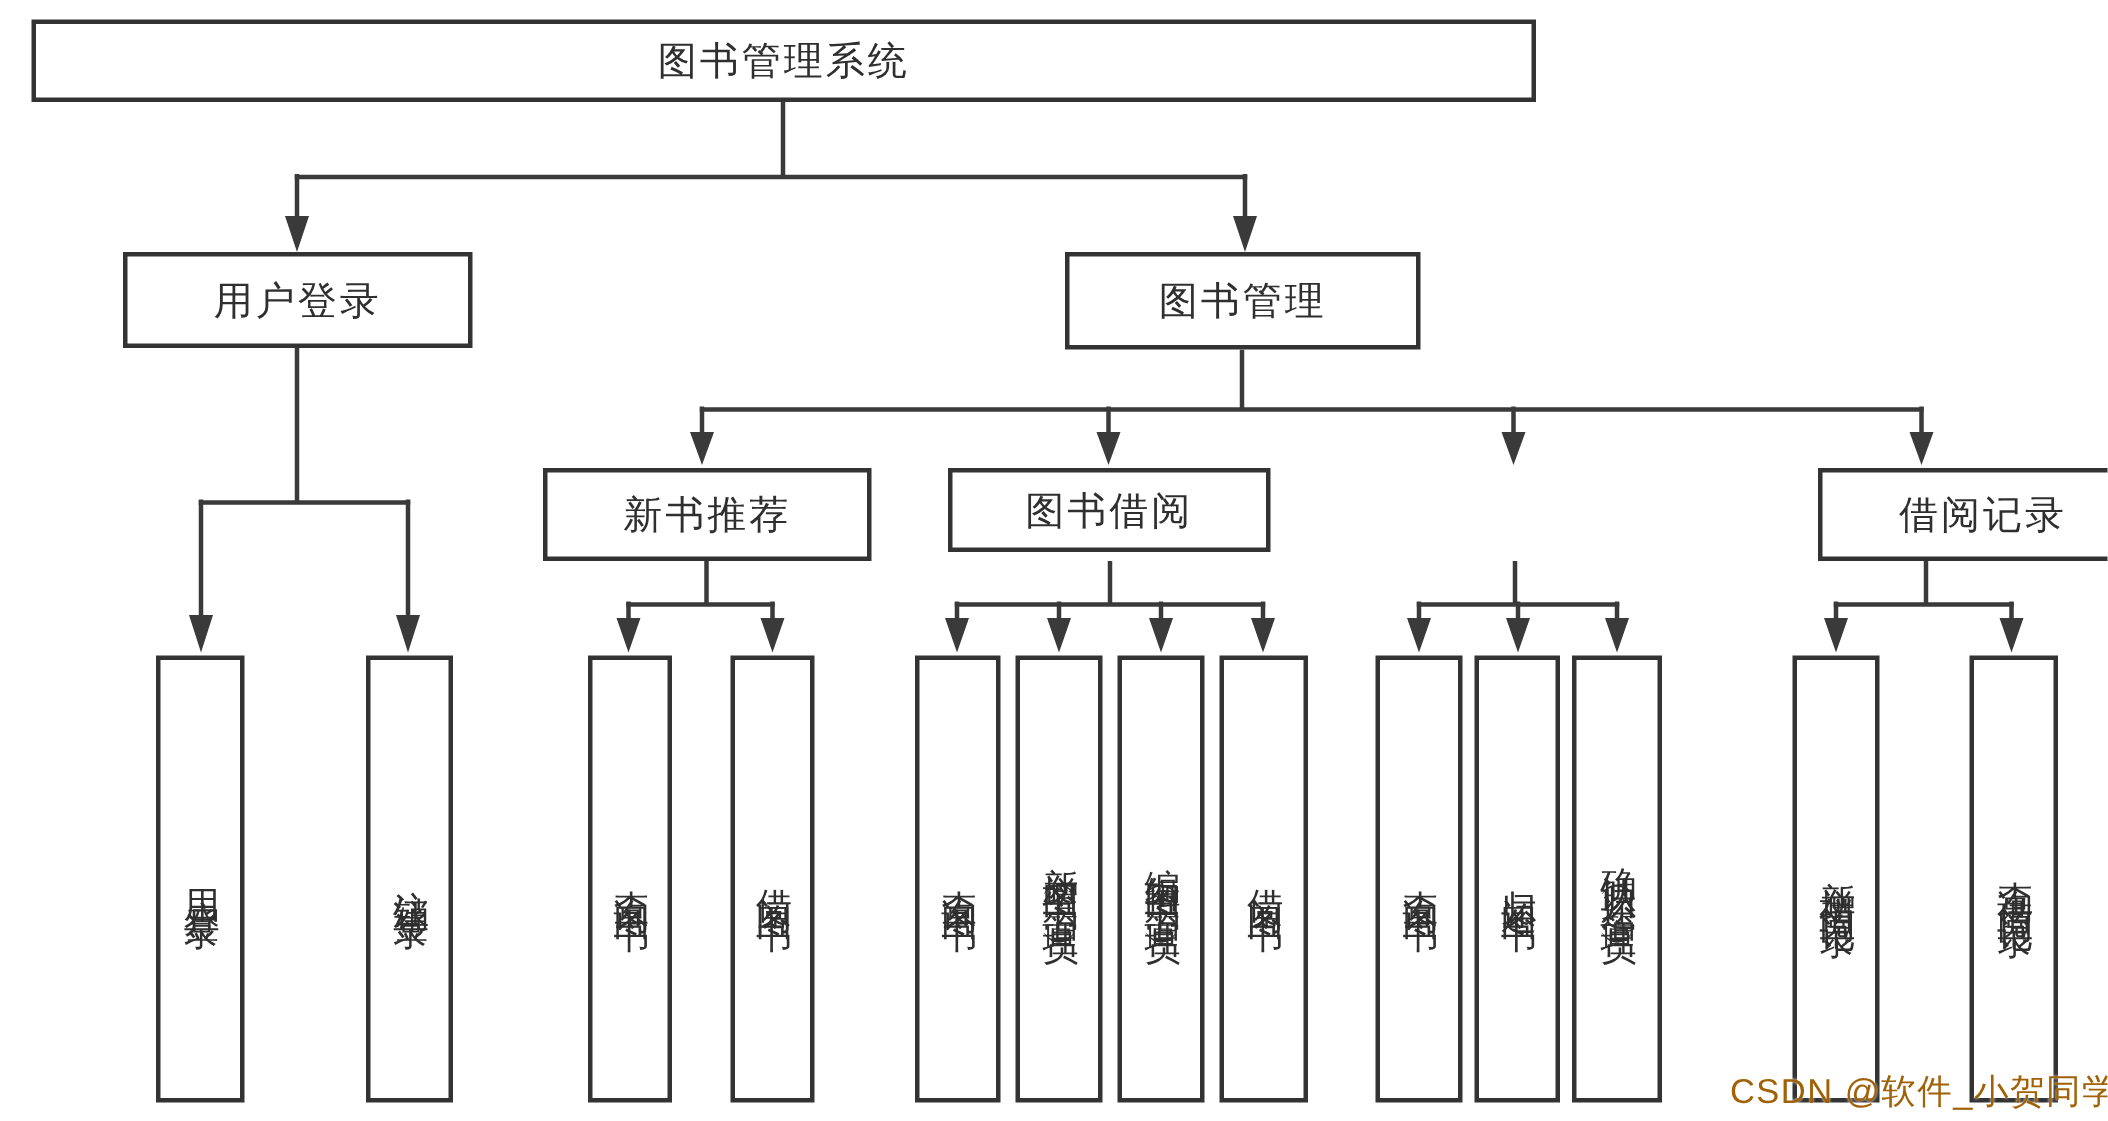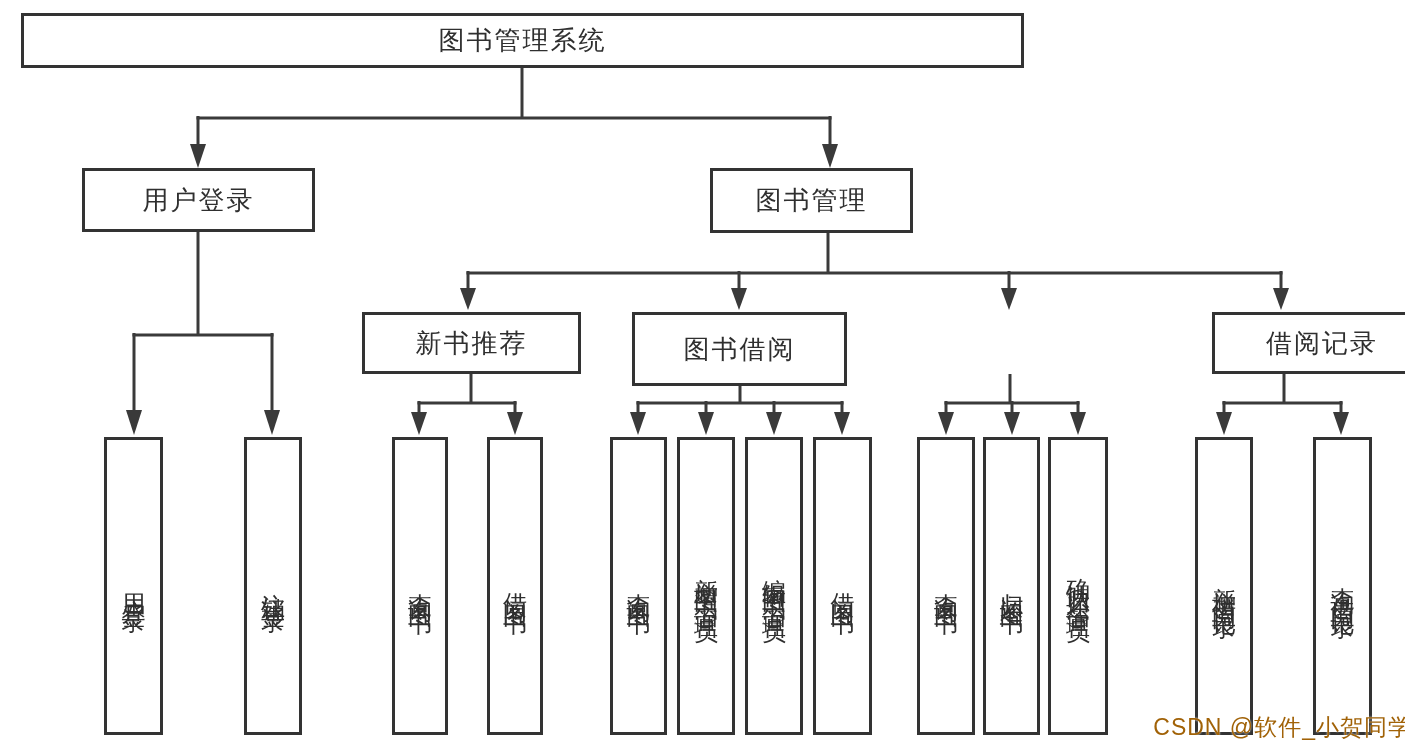--- a/index.html
+++ b/index.html
@@ -149,24 +149,24 @@
       <line x1="1224" y1="401" x2="1224" y2="416"></line>
       <polygon points="1216,412 1232,412 1224,435"></polygon>
       <line x1="1341" y1="401" x2="1341" y2="416"></line>
       <polygon points="1333,412 1349,412 1341,435"></polygon>
     </g>
   </svg>
 
   <div class="hbox" style="left:21px; top:13px; width:1003px; height:55px;">图书管理系统</div>
 
   <div class="hbox" style="left:82px; top:168px; width:233px; height:64px;">用户登录</div>
-  <div class="hbox" style="left:710px; top:168px; width:203px; height:65px;">图书管理</div>
+  <div class="hbox" style="left:710px; top:168px; width:237px; height:65px;">图书管理</div>
 
   <div class="hbox" style="left:362px; top:312px; width:219px; height:62px;">新书推荐</div>
-  <div class="hbox" style="left:632px; top:312px; width:215px; height:74px;">图书借阅</div>
+  <div class="hbox" style="left:632px; top:312px; width:215px; height:56px;">图书借阅</div>
   <div class="hbox" style="left:1172px; top:312px; width:220px; height:62px;margin-left:40px;">借阅记录</div>
 
   <div class="vbox" style="left:104px; width:59px;">用户登录</div>
   <div class="vbox" style="left:244px; width:58px;">注销登录</div>
 
   <div class="vbox" style="left:392px; width:56px;">查询图书</div>
   <div class="vbox" style="left:487px; width:56px;">借阅图书</div>
 
   <div class="vbox" style="left:610px; width:57px;">查询图书</div>
   <div class="vbox" style="left:677px; width:58px;">新增图书（管理员）</div>

